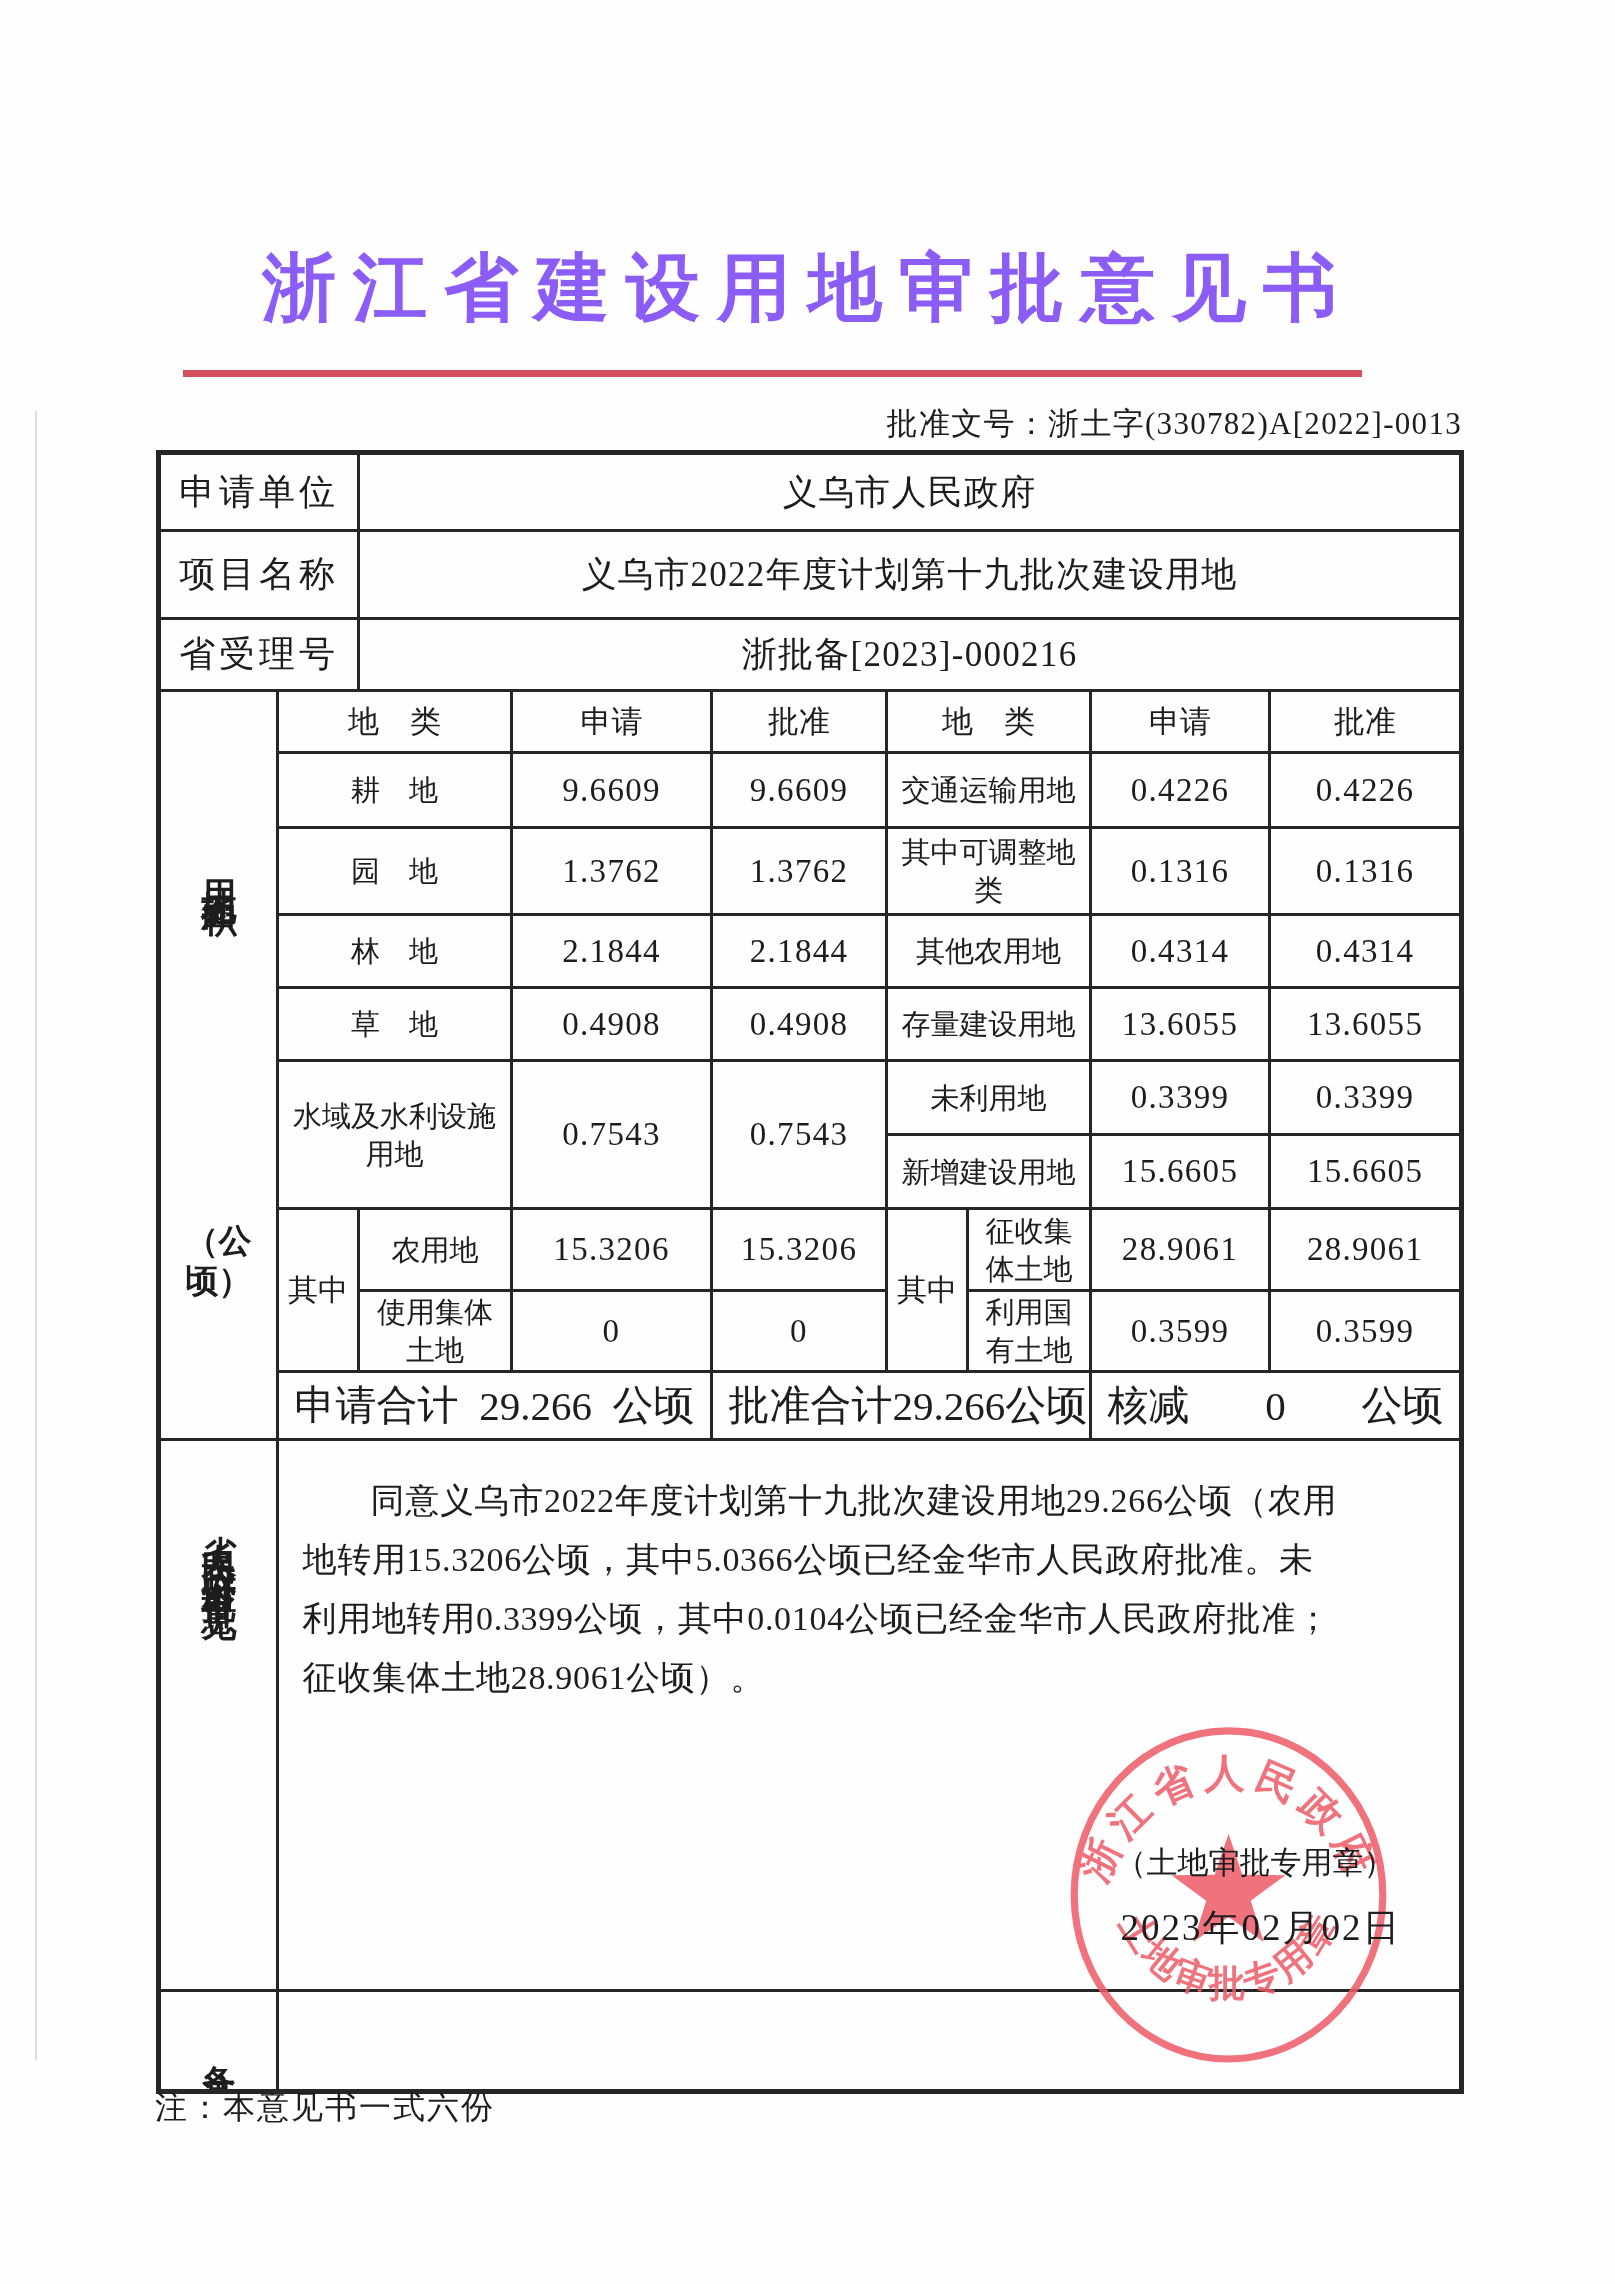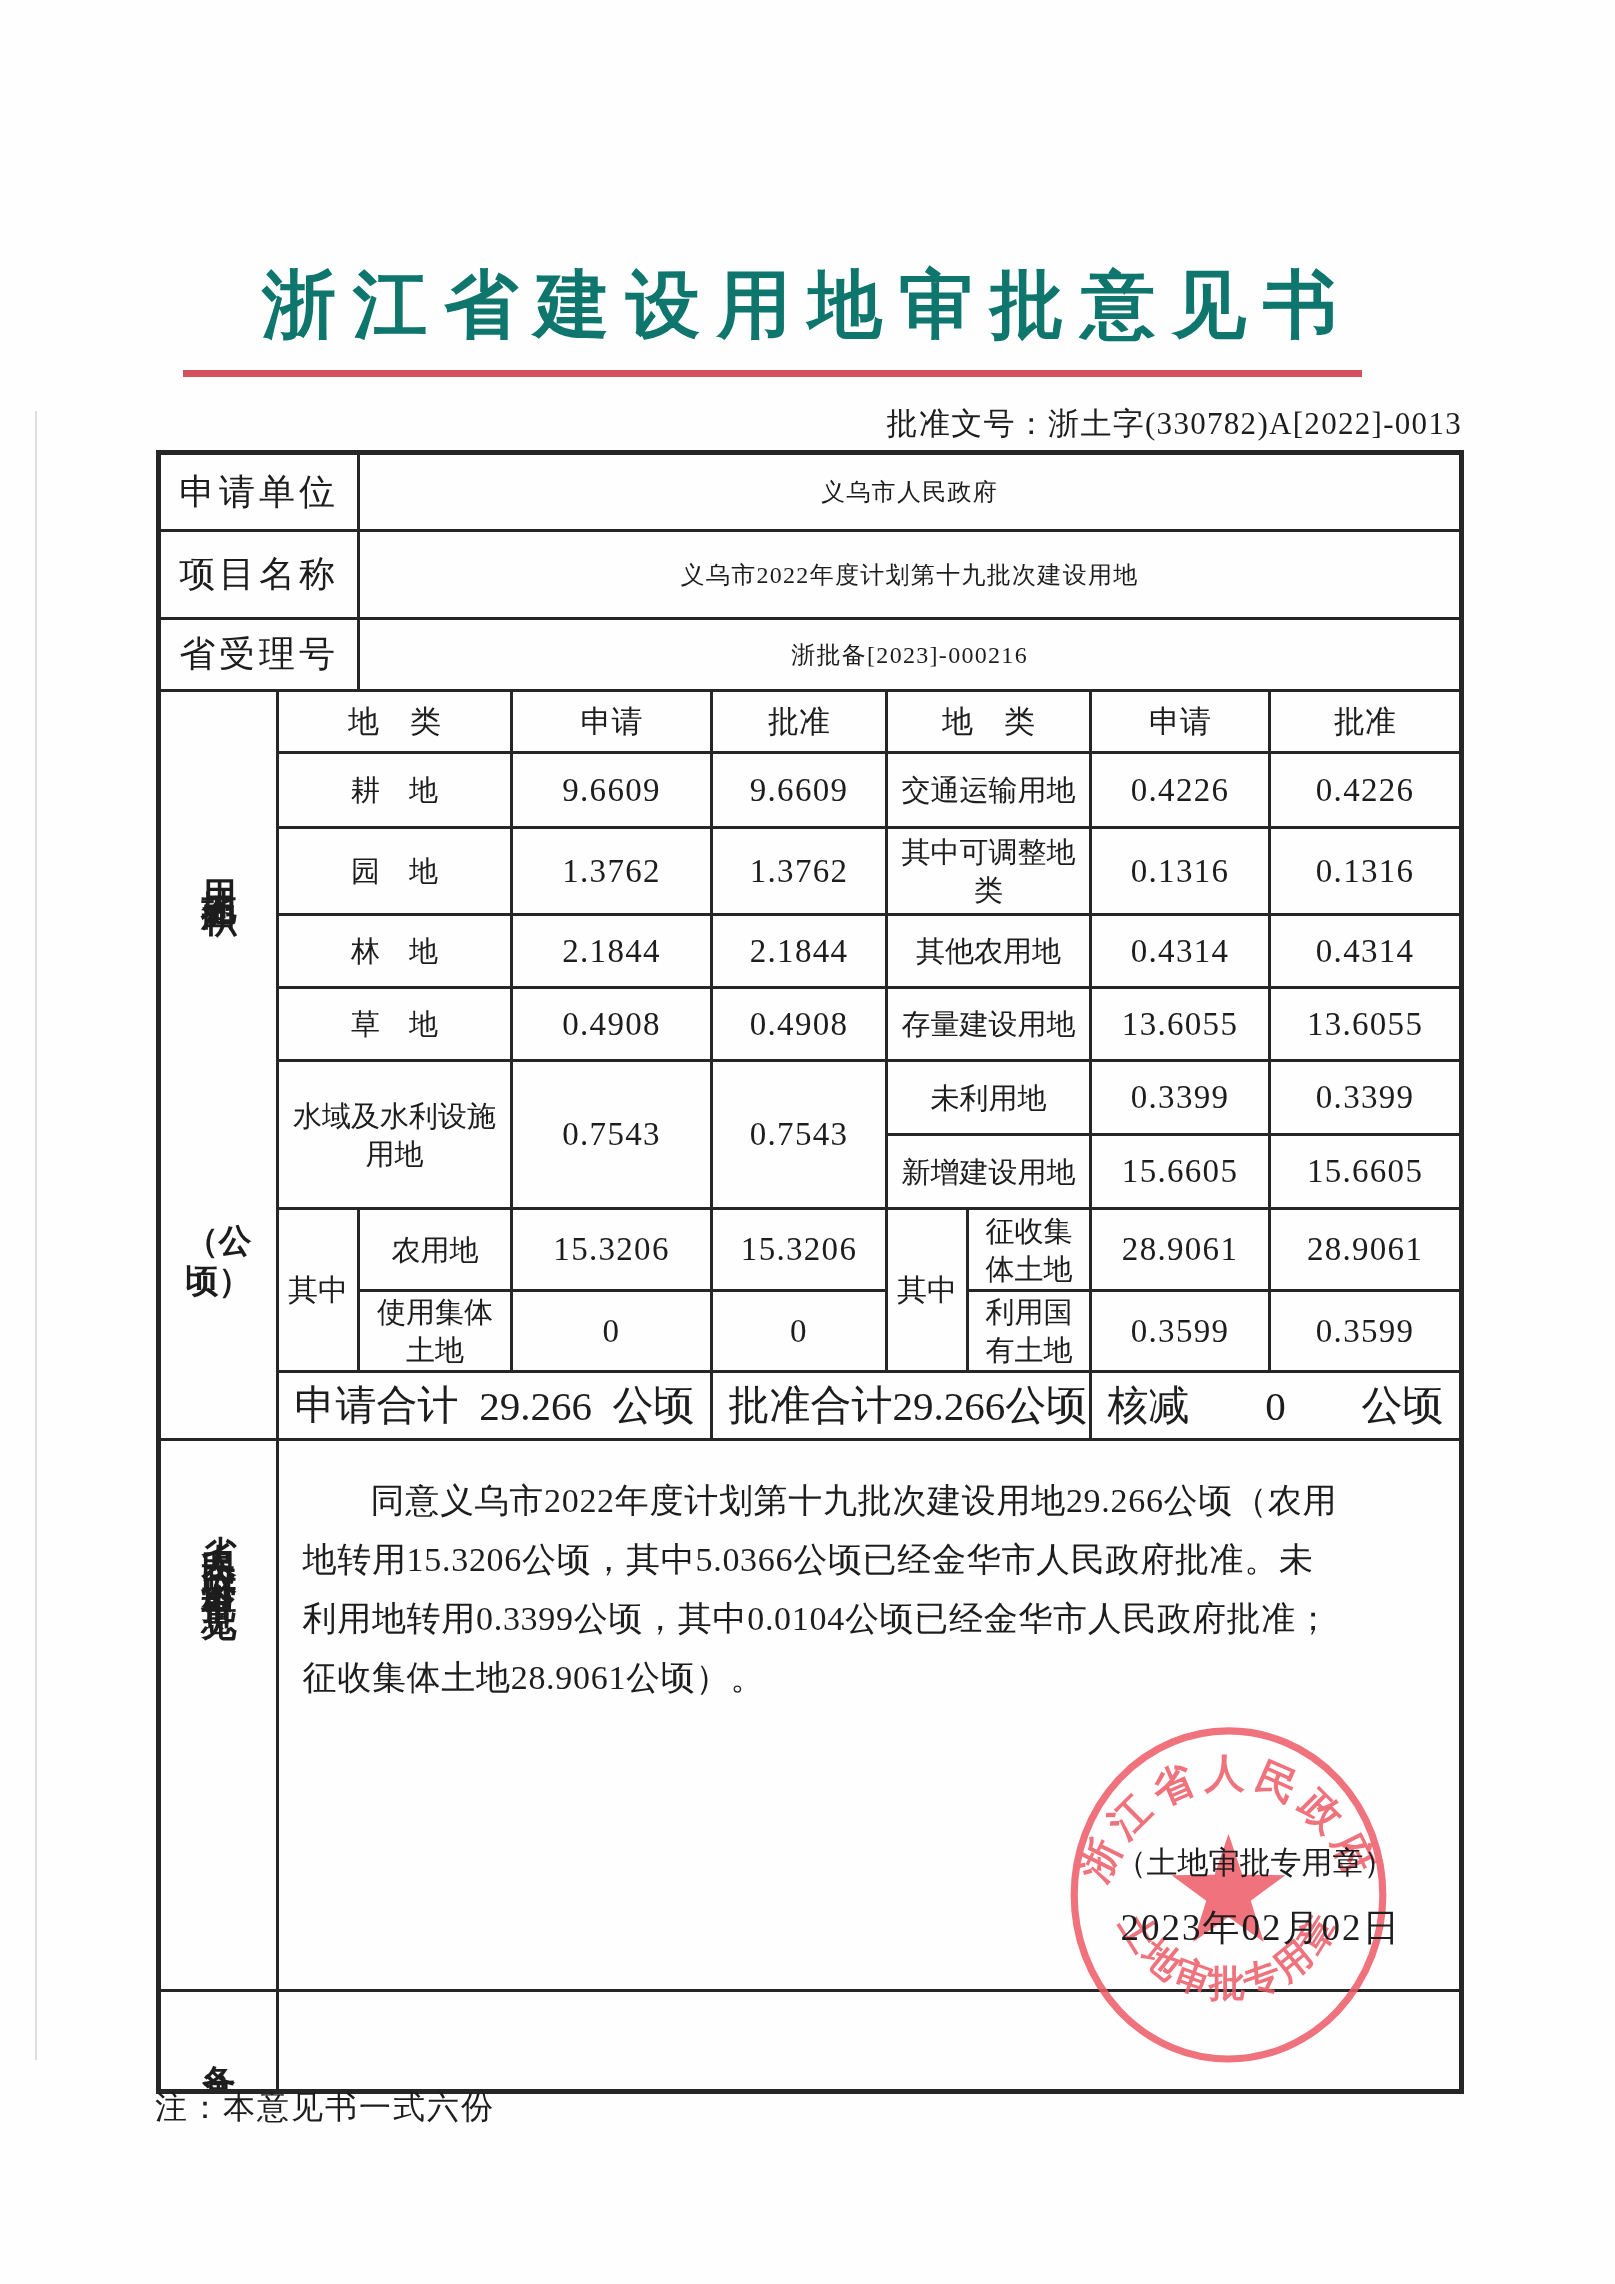--- a/index.html
+++ b/index.html
@@ -6,38 +6,38 @@
   body{
     width:1616px;height:2284px;background:#ffffff;
     font-family:"Liberation Serif","DejaVu Serif",serif;
     color:#1d1d1d;
   }
   .page{position:relative;width:1616px;height:2284px;background:#fefefe;overflow:hidden;}
 
   .scan-line{position:absolute;left:35px;top:411px;width:2px;height:1649px;background:#c4c4c4;opacity:.55;}
 
   .doc-title{
-    position:absolute;top:256px;left:0;width:100%;text-align:center;
-    font-size:74px;font-weight:bold;color:#0f766e;letter-spacing:17px;white-space:nowrap;
+    position:absolute;top:239px;left:0;width:100%;text-align:center;
+    font-size:74px;font-weight:bold;color:#8b5cf6;letter-spacing:17px;white-space:nowrap;
   }
   .title-underline{position:absolute;top:370px;left:183px;width:1179px;height:6.5px;background:#d5505e;}
 
   .doc-no{position:absolute;top:403px;right:154px;font-size:31px;letter-spacing:1.3px;}
 
   table.main{
     position:absolute;left:156px;top:450px;width:1306px;
     border-collapse:collapse;table-layout:fixed;
     border:5.9px solid #262626;
   }
   td{
     border:3.3px solid #262626;text-align:center;vertical-align:middle;
     font-size:30px;padding:0;overflow:hidden;
   }
   .info-label{font-size:36px;letter-spacing:3.9px;}
-  .info-value{font-size:24px;letter-spacing:1.3px;}
+  .info-value{font-size:35px;letter-spacing:1.3px;}
   .col-head{font-size:31px;font-family:Liberation Serif, serif;}
   .land-name{font-size:29px;line-height:38px;}
   .num{font-size:33px;letter-spacing:1.3px;}
   .sub-head{font-size:30px;}
   .prewrap{white-space:pre-wrap;}
 
   .section-cell{position:relative;}
   .vlabel{
     writing-mode:vertical-lr;text-orientation:upright;
     font-size:35px;font-weight:bold;letter-spacing:9px;line-height:1;

